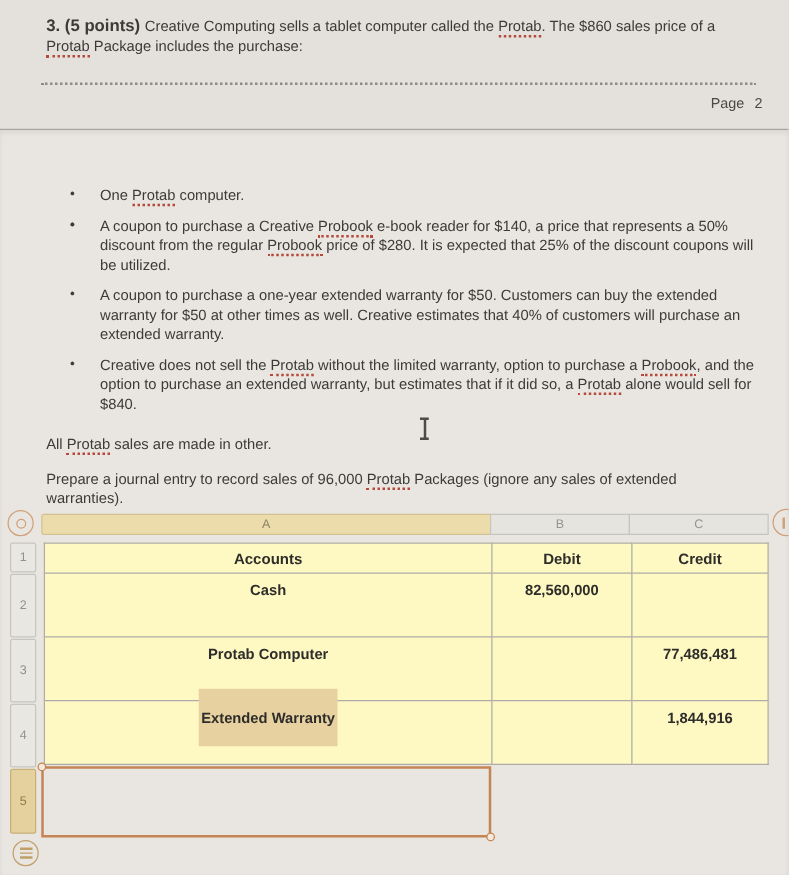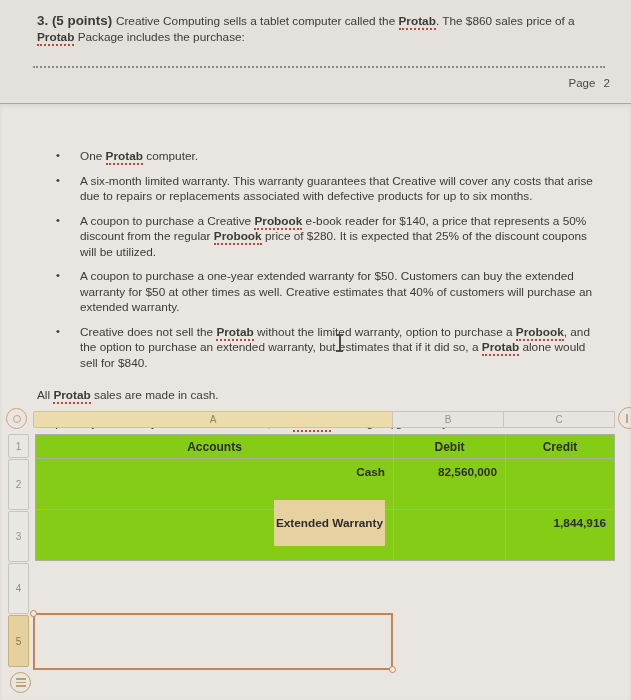--- a/index.html
+++ b/index.html
@@ -31,21 +31,21 @@
     box-shadow: inset 0 2px 4px rgba(0,0,0,0.07);
   }
   .doc { padding:45px 28px 0 37px; font-size:11.8px; line-height:15.5px; }
   .bullets { list-style:none; }
   .bullets li { position:relative; padding-left:43px; margin-bottom:9px; width:568px; }
   .bullets li .marker {
     position:absolute; left:19px; top:-1px; font-size:11px; color:#3c3b39;
   }
   .cash-note { margin-top:17px; }
   .instruction { margin-top:12px; width:540px; }
-  .misspell { border-bottom:2px dotted #b5493b;font-weight:bold; }
+  .misspell { border-bottom:2px dotted #b5493b; }
   .bold { font-weight:bold; }
   
   .ibeam { position:absolute; left:335px; top:334px; width:9px; height:18px; }
   .ibeam::before, .ibeam::after {
     content:""; position:absolute; left:1px; width:7px; height:2px; background:#4b4b49;
   }
   .ibeam::before { top:0; } .ibeam::after { bottom:0; }
   .ibeam .stem { position:absolute; left:3.5px; top:1px; bottom:1px; width:2px; background:#4b4b49; }
   
   .sheet { position:absolute; top:410px; left:0; width:631px; height:290px; }
@@ -72,29 +72,29 @@
     position:absolute; left:0; width:21px; background:#e9e7e2;
     border:1px solid #c7c5c0; border-radius:2px; color:#93918c;
     font-size:10px; display:flex; align-items:center; justify-content:center;
   }
   .gbox.hl { background:#e4d19e; border-color:#c9b078; color:#8a7a4e; }
   .g1 { top:0; height:24px; } .g2 { top:25px; height:51px; } .g3 { top:77px; height:51px; }
   .g4 { top:129px; height:51px; } .g5 { top:181px; height:52px; }
   
   .grid {
     position:absolute; left:35px; top:24px; width:579px;
-    border-collapse:collapse; table-layout:fixed; background:#84cc16;
+    border-collapse:collapse; table-layout:fixed; background:#fef9c3;
   }
   .grid th, .grid td { border:1px solid #aeaca7; }
   .grid { border:1px solid #9e9c97; }
   .grid th {
     height:24px; font-size:12px; font-weight:bold; color:#2e2d2a; text-align:center; padding:2px;
   }
   .grid td {
-    height:51px; vertical-align:top; padding:6px 8px; text-align:right;
+    height:51px; vertical-align:top; padding:6px 8px; text-align:center;
     font-size:11.8px; font-weight:bold; color:#2e2d2a;
   }
   .hl-text { background:#e7d1a0; padding:16px 2px; }
   
   .selection {
     position:absolute; left:33px; top:203px; width:360px; height:57px;
     border:2px solid #c58453; pointer-events:none;
   }
   .handle {
     position:absolute; width:7px; height:7px; border-radius:50%;
@@ -122,36 +122,35 @@
 
   <section class="page-main">
     <div class="doc">
       <ul class="bullets">
         <li>
           <span class="marker">•</span>
           <span><span>One </span><span class="misspell">Protab</span><span> computer.</span></span>
         </li>
         <li>
           <span class="marker">•</span>
-          <span><span>A six-month limited warranty. This warranty guarantees that Creative will cover any costs that arise due to repairs or replacements associated with defective products for up to six months.</span></span>
         </li>
         <li>
           <span class="marker">•</span>
           <span><span>A coupon to purchase a Creative </span><span class="misspell">Probook</span><span> e-book reader for $140, a price that represents a 50% discount from the regular </span><span class="misspell">Probook</span><span> price of $280. It is expected that 25% of the discount coupons will be utilized.</span></span>
         </li>
         <li>
           <span class="marker">•</span>
           <span><span>A coupon to purchase a one-year extended warranty for $50. Customers can buy the extended warranty for $50 at other times as well. Creative estimates that 40% of customers will purchase an extended warranty.</span></span>
         </li>
         <li>
           <span class="marker">•</span>
           <span><span>Creative does not sell the </span><span class="misspell">Protab</span><span> without the limited warranty, option to purchase a </span><span class="misspell">Probook</span><span>, and the option to purchase an extended warranty, but estimates that if it did so, a </span><span class="misspell">Protab</span><span> alone would sell for $840.</span></span>
         </li>
       </ul>
-      <p class="cash-note"><span>All </span><span class="misspell">Protab</span><span> sales are made in cash.</span></p>
+      <p class="cash-note"><span>All </span><span class="misspell">Protab</span><span> sales are made in other.</span></p>
       <p class="instruction"><span>Prepare a journal entry to record sales of 96,000 </span><span class="misspell">Protab</span><span> Packages (ignore any sales of extended warranties).</span></p>
     </div>
   </section>
 
   <div class="ibeam">
       <div class="stem"></div>
     </div>
 
   <div class="sheet">
 
@@ -191,20 +190,25 @@
           <th>Credit</th>
         </tr>
       </thead>
       <tbody>
         <tr>
           <td>Cash</td>
           <td>82,560,000</td>
           <td></td>
         </tr>
         <tr>
+          <td>Protab Computer</td>
+          <td></td>
+          <td>77,486,481</td>
+        </tr>
+        <tr>
           <td>
             <span class="hl-text">Extended Warranty</span>
           </td>
           <td></td>
           <td>1,844,916</td>
         </tr>
       </tbody>
     </table>
 
     <div class="selection">

